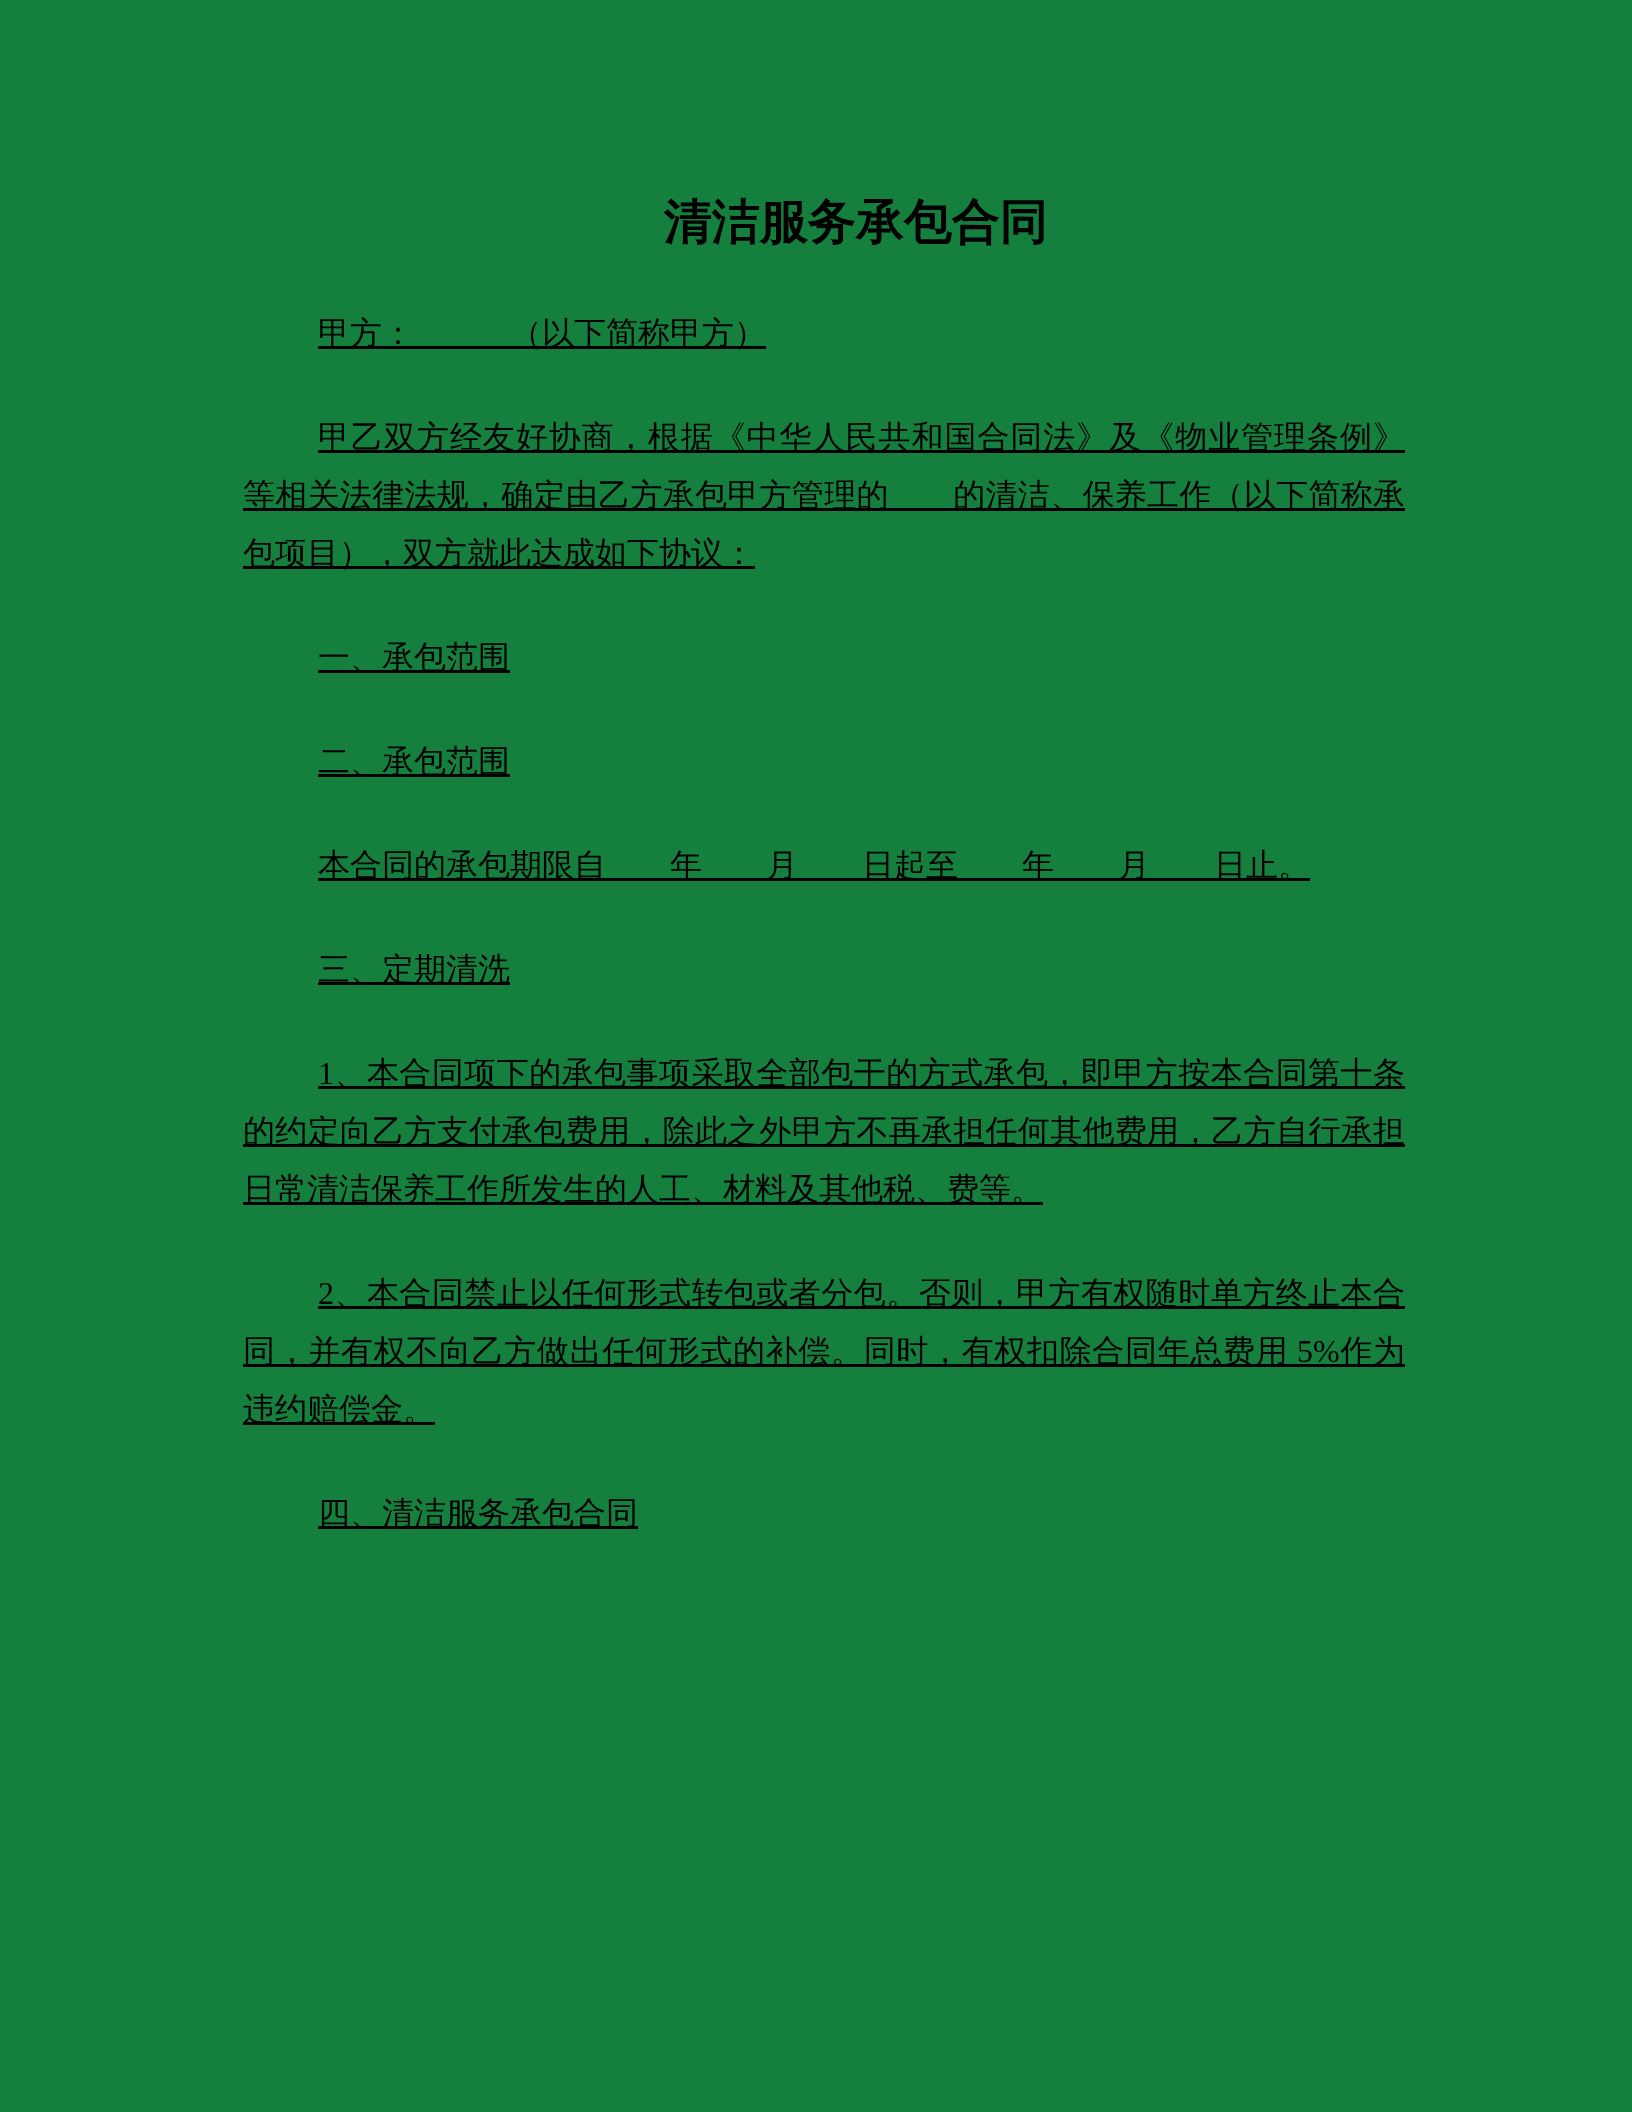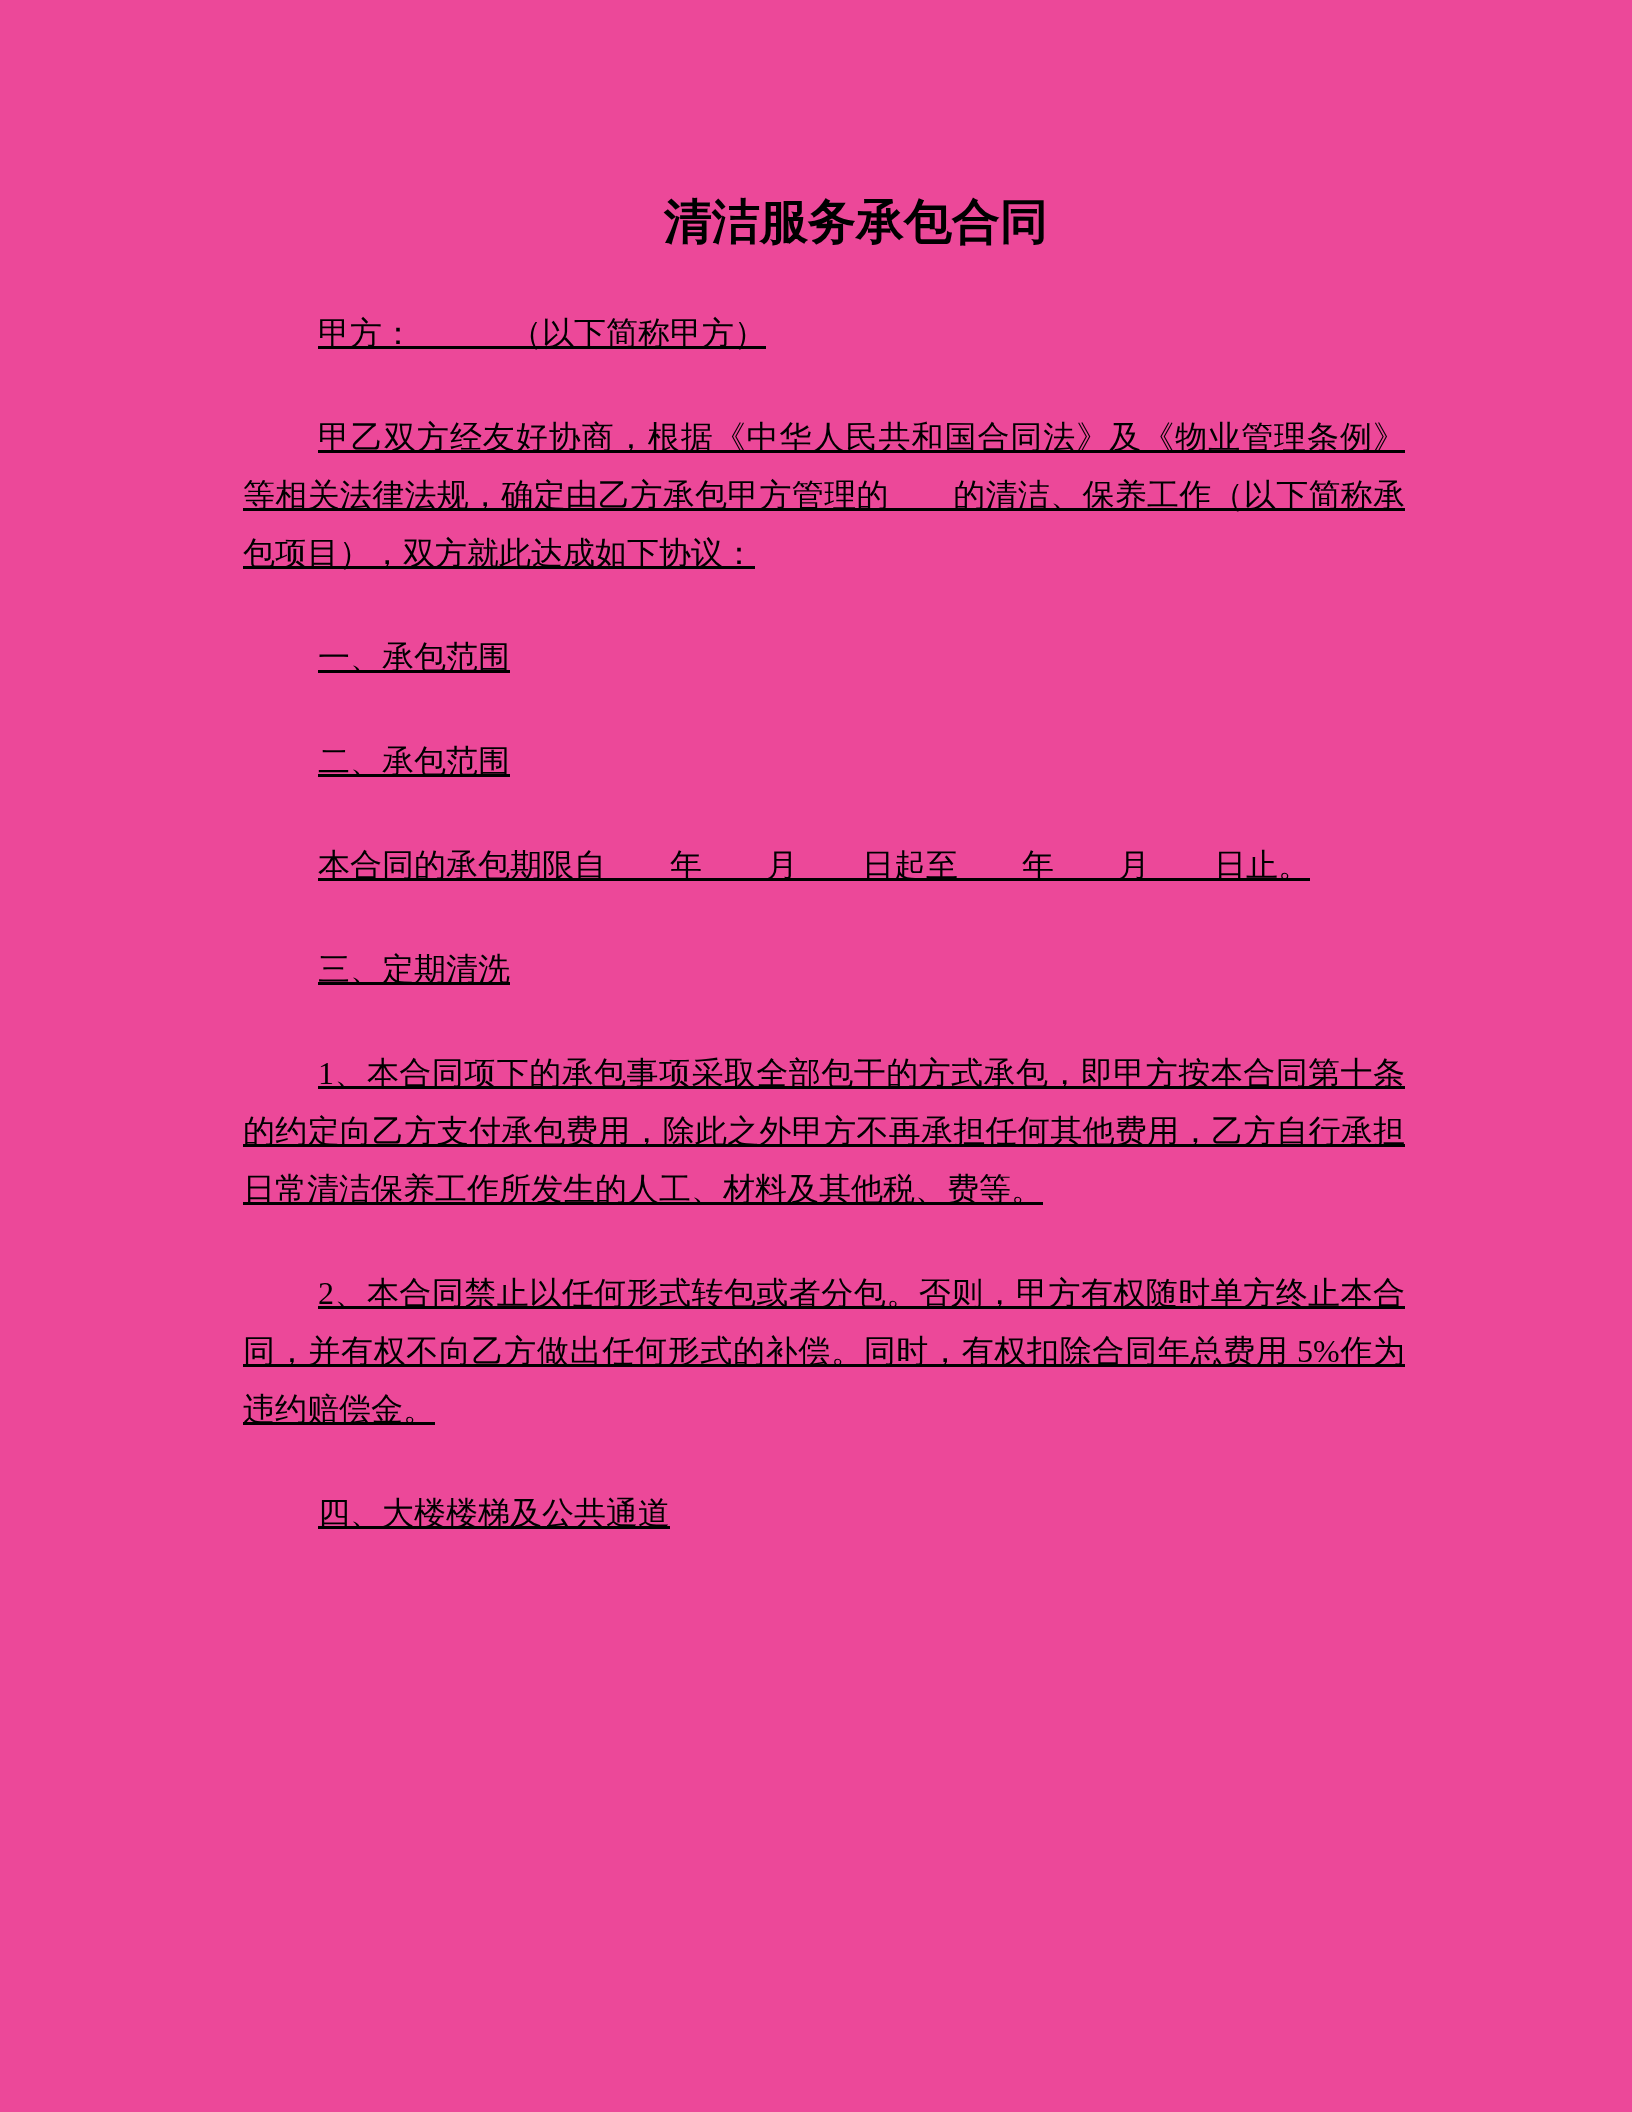--- a/index.html
+++ b/index.html
@@ -4,21 +4,21 @@
 <style>
   html, body {
     margin: 0;
     padding: 0;
     background: #ffffff;
   }
   .page {
     position: relative;
     width: 1632px;
     height: 2112px;
-    background: #ec4899;
+    background: #15803d;
     overflow: hidden;
     font-family: "Liberation Serif", "DejaVu Serif", serif;
     color: #000000;
   }
   .content {
     padding: 192px 227px 0 243px; 
   }
   .doc-title {
     margin: 0 0 52px 0;
     padding-left: 64px;           
@@ -57,16 +57,16 @@
     <p class="para">二、承包范围</p>
 
     <p class="para">本合同的承包期限自　　年　　月　　日起至　　年　　月　　日止。</p>
 
     <p class="para">三、定期清洗</p>
 
     <p class="para">1、本合同项下的承包事项采取全部包干的方式承包，即甲方按本合同第十条的约定向乙方支付承包费用，除此之外甲方不再承担任何其他费用，乙方自行承担日常清洁保养工作所发生的人工、材料及其他税、费等。</p>
 
     <p class="para">2、本合同禁止以任何形式转包或者分包。否则，甲方有权随时单方终止本合同，并有权不向乙方做出任何形式的补偿。同时，有权扣除合同年总费用 5%作为违约赔偿金。</p>
 
-    <p class="para">四、大楼楼梯及公共通道</p>
+    <p class="para">四、清洁服务承包合同</p>
 
   </div>
 </div>
 
 </body></html>

